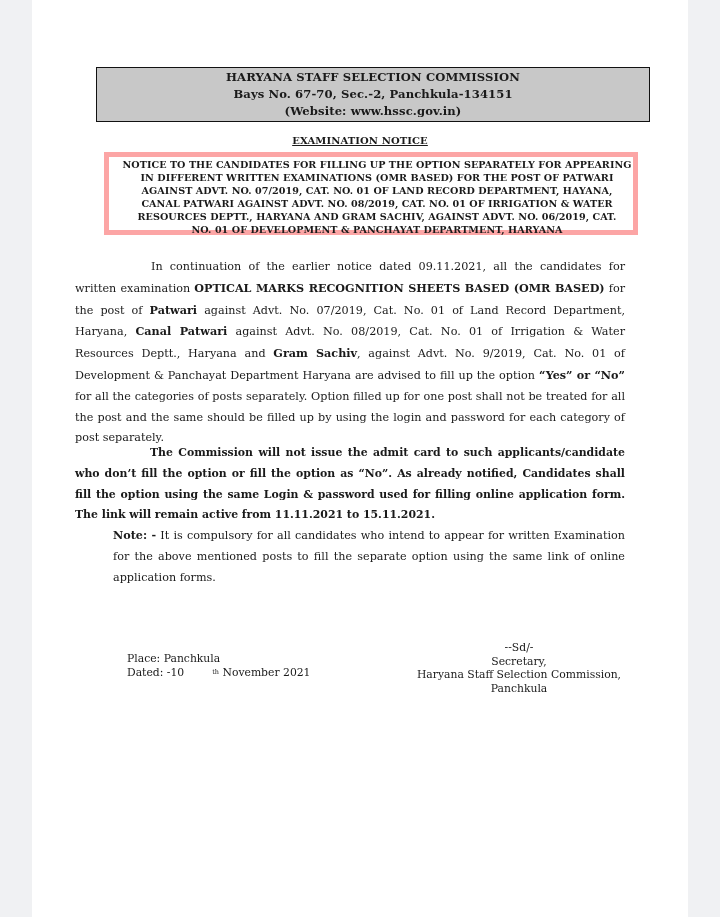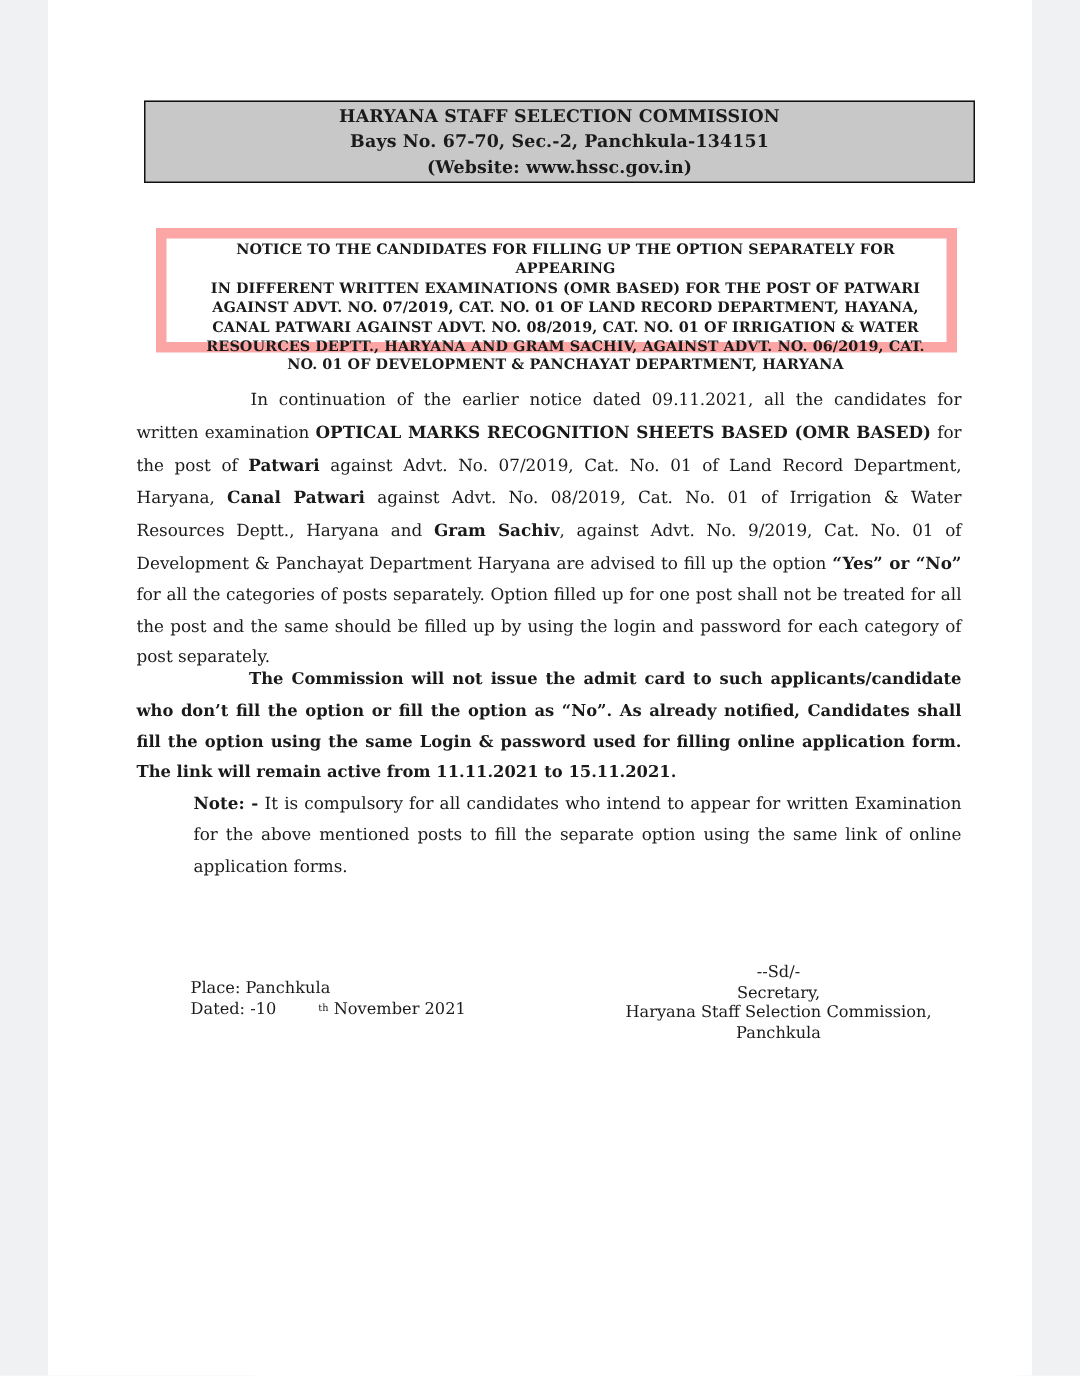--- a/index.html
+++ b/index.html
@@ -36,37 +36,36 @@
       text-align: center;
       font-weight: bold;
       font-size: 10px;
       text-decoration: underline;
       letter-spacing: 0.1px;
     }
     .notice-box {
       position: absolute;
       left: 72px; top: 152px;
       width: 534px; height: 83px;
-      border: 7px solid #fca5a5;
+      border: 5px solid #fca5a5;
       text-align: center;
       font-weight: bold;
       font-size: 9.6px;
       line-height: 12.9px;
       padding-top: 2px;
       letter-spacing: 0.05px;
       padding-left: 12px;
     }
     .para {
       position: absolute;
       left: 43px;
       width: 550px;
       font-size: 11.2px;
       line-height: 20.8px;
       text-align: justify;
-      margin-left: 16px;
     }
     .p1 { top: 257px; }
     .p1 .indent { display: inline-block; width: 76px; }
     .p2 { top: 443px; font-weight: bold; font-size: 10.9px; }
     .p2 .indent { display: inline-block; width: 75px; }
     .p3 { left: 81px; width: 512px; top: 525px; }
     b { font-weight: bold; }
     .footer-left {
       position: absolute;
       left: 95px; top: 652px;
@@ -88,20 +87,21 @@
 <body>
 
 <div class="page">
 
   <div class="hdr-box">
     <div>HARYANA STAFF SELECTION COMMISSION</div>
     <div>Bays No. 67-70, Sec.-2, Panchkula-134151</div>
     <div>(Website: www.hssc.gov.in)</div>
   </div>
 
+  <div class="exam-title">EXAMINATION NOTICE</div>
 
   <div class="notice-box">
     <div>NOTICE TO THE CANDIDATES FOR FILLING UP THE OPTION SEPARATELY FOR APPEARING</div>
     <div>IN DIFFERENT WRITTEN EXAMINATIONS (OMR BASED) FOR THE POST OF PATWARI</div>
     <div>AGAINST ADVT. NO. 07/2019, CAT. NO. 01 OF LAND RECORD DEPARTMENT, HAYANA,</div>
     <div>CANAL PATWARI AGAINST ADVT. NO. 08/2019, CAT. NO. 01 OF IRRIGATION &amp; WATER</div>
     <div>RESOURCES DEPTT., HARYANA AND GRAM SACHIV, AGAINST ADVT. NO. 06/2019, CAT.</div>
     <div>NO. 01 OF DEVELOPMENT &amp; PANCHAYAT DEPARTMENT, HARYANA</div>
   </div>
 

